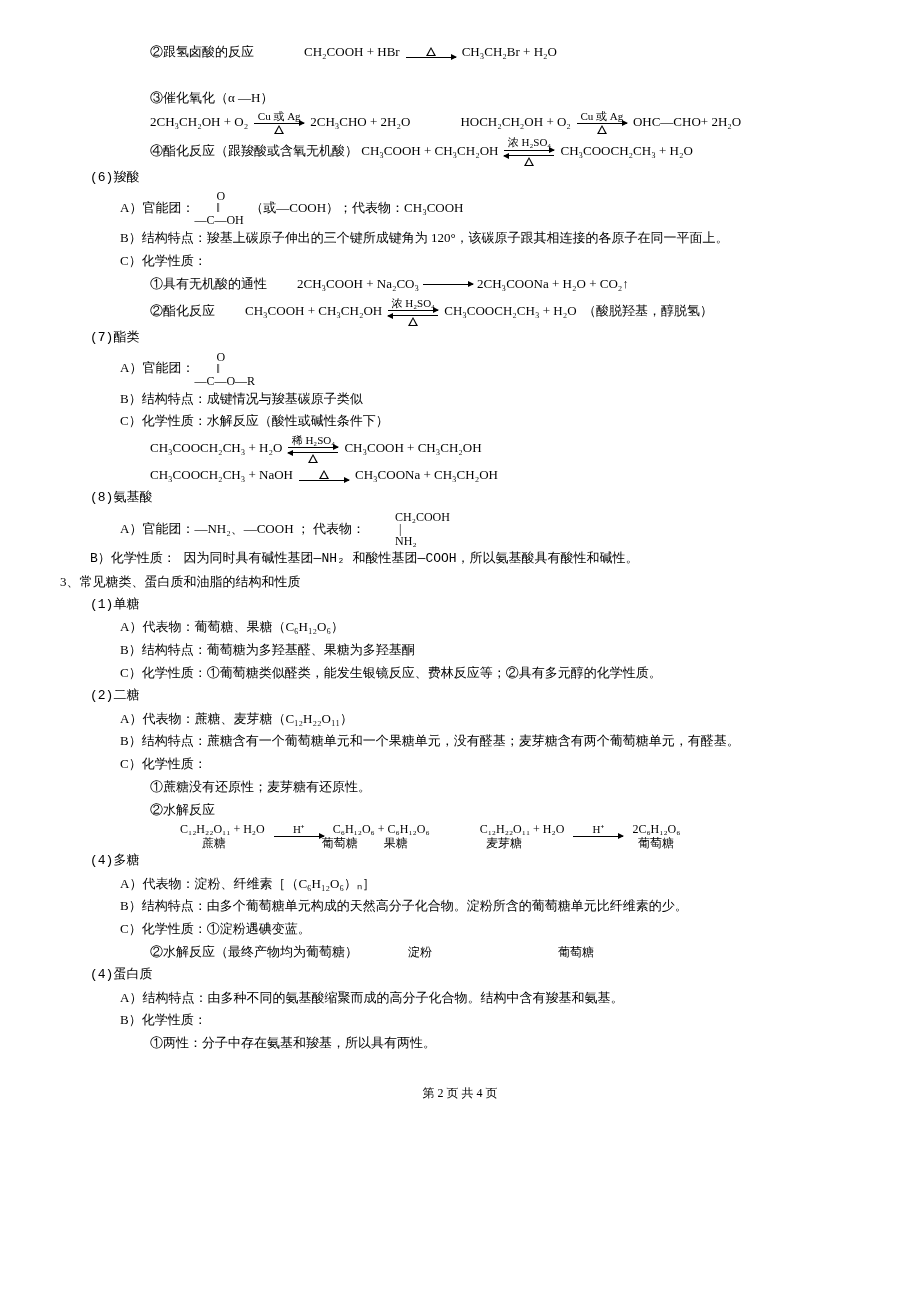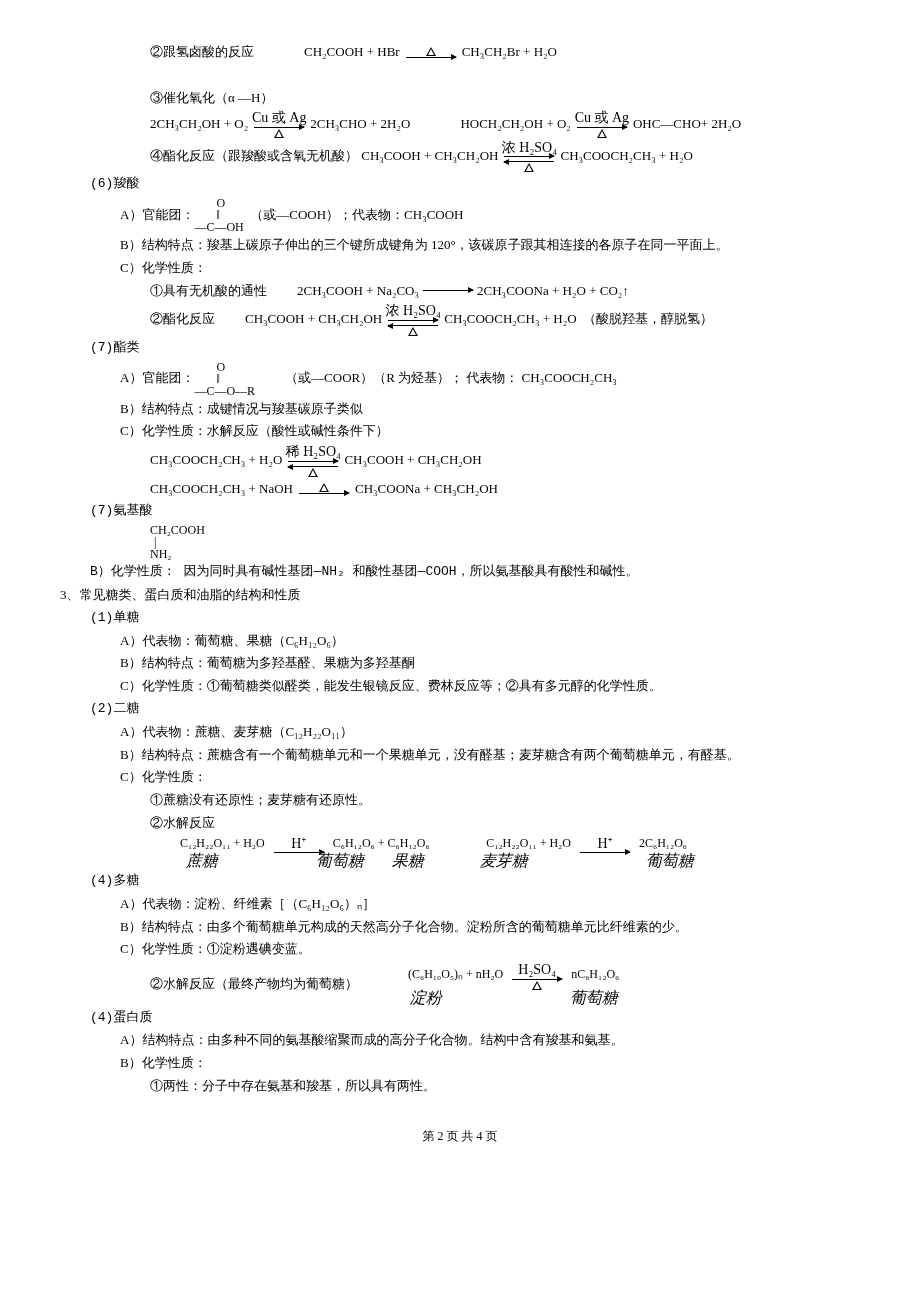--- a/index.html
+++ b/index.html
@@ -81,39 +81,39 @@
     position:absolute;
     left:-3px; top:2px;
     border-left: 3px solid transparent;
     border-right: 3px solid transparent;
     border-bottom: 6px solid #fff;
   }
   .cond {
     display: inline-flex;
     flex-direction: column;
     align-items: center;
-    font-size: 14px;
+    font-size: 11px;
     line-height: 1.1;
     margin: 0 2px;
     vertical-align: middle;
   }
   .cond .top { margin-bottom: 1px; }
   .cond .bot { margin-top: 1px; }
   .frac-group {
     display: inline-flex;
     flex-direction: column;
     align-items: flex-start;
     line-height: 1;
     font-size: 12px;
     vertical-align: middle;
   }
   .gap { display:inline-block; width: 30px; }
   .gap2 { display:inline-block; width: 50px; }
   .footer { text-align: center; margin-top: 30px; font-size: 12px; }
-  .sublabel { font-size: 16px; font-style: italic; }
+  .sublabel { font-size: 12px; }
 </style>
 </head>
 <body>
 
 
 
 
 <div class="line indent3">
   <span>②跟氢卤酸的反应</span>
   <span class="gap2"></span>
@@ -202,21 +202,20 @@
 
 <div class="line indent1">(7)酯类</div>
 <div class="line indent2">
   <span>A）官能团：</span>
   <span class="frac-group">
     <span style="padding-left:22px">O</span>
     <span style="padding-left:22px">‖</span>
     <span>—C—O—R</span>
   </span>
   <span class="gap"></span>
-  <span>（或—COOR）（R 为烃基）；  代表物：  CH₃COOCH₂CH₃</span>
 </div>
 <div class="line indent2">B）结构特点：成键情况与羧基碳原子类似</div>
 <div class="line indent2">C）化学性质：水解反应（酸性或碱性条件下）</div>
 <div class="line indent3">
   <span>CH₃COOCH₂CH₃ + H₂O</span>
   <span class="cond">
     <span class="top">稀 H₂SO₄</span>
     <span class="dblarrow">
         <span class="ra"></span>
         <span class="la"></span>
@@ -228,22 +227,23 @@
 <div class="line indent3">
   <span>CH₃COOCH₂CH₃ + NaOH</span>
   <span class="cond">
     <span class="top tri"></span>
     <span class="arrow"></span>
   </span>
   <span>CH₃COONa + CH₃CH₂OH</span>
 </div>
 
 
-<div class="line indent1">(7)氨基酸</div>
+<div class="line indent1">(8)氨基酸</div>
 <div class="line indent2">
+  <span>A）官能团：—NH₂、—COOH ；  代表物：</span>
   <span class="gap"></span>
   <span class="frac-group">
     <span>CH₂COOH</span>
     <span style="padding-left:4px">|</span>
     <span>NH₂</span>
   </span>
 </div>
 <div class="line indent1">B）化学性质： 因为同时具有碱性基团—NH₂ 和酸性基团—COOH，所以氨基酸具有酸性和碱性。</div>
 
 
@@ -301,29 +301,20 @@
 
 
 <div class="line indent1">(4)多糖</div>
 <div class="line indent2">A）代表物：淀粉、纤维素［（C₆H₁₂O₆）ₙ］</div>
 <div class="line indent2">B）结构特点：由多个葡萄糖单元构成的天然高分子化合物。淀粉所含的葡萄糖单元比纤维素的少。</div>
 <div class="line indent2">C）化学性质：①淀粉遇碘变蓝。</div>
 <div class="line indent3">
   <span>②水解反应（最终产物均为葡萄糖）</span>
   <span class="gap2"></span>
   <span class="frac-group" style="align-items:center">
-    <span>
-      <span>(C₆H₁₀O₅)ₙ + nH₂O</span>
-      <span class="cond">
-        <span class="top">H₂SO₄</span>
-        <span class="arrow"></span>
-        <span class="bot tri"></span>
-      </span>
-      <span>nC₆H₁₂O₆</span>
-    </span>
     <span class="sublabel">
       <span>淀粉</span>
       <span style="display:inline-block;width:120px"></span>
       <span>葡萄糖</span>
     </span>
   </span>
 </div>
 
 
 <div class="line indent1">(4)蛋白质</div>

